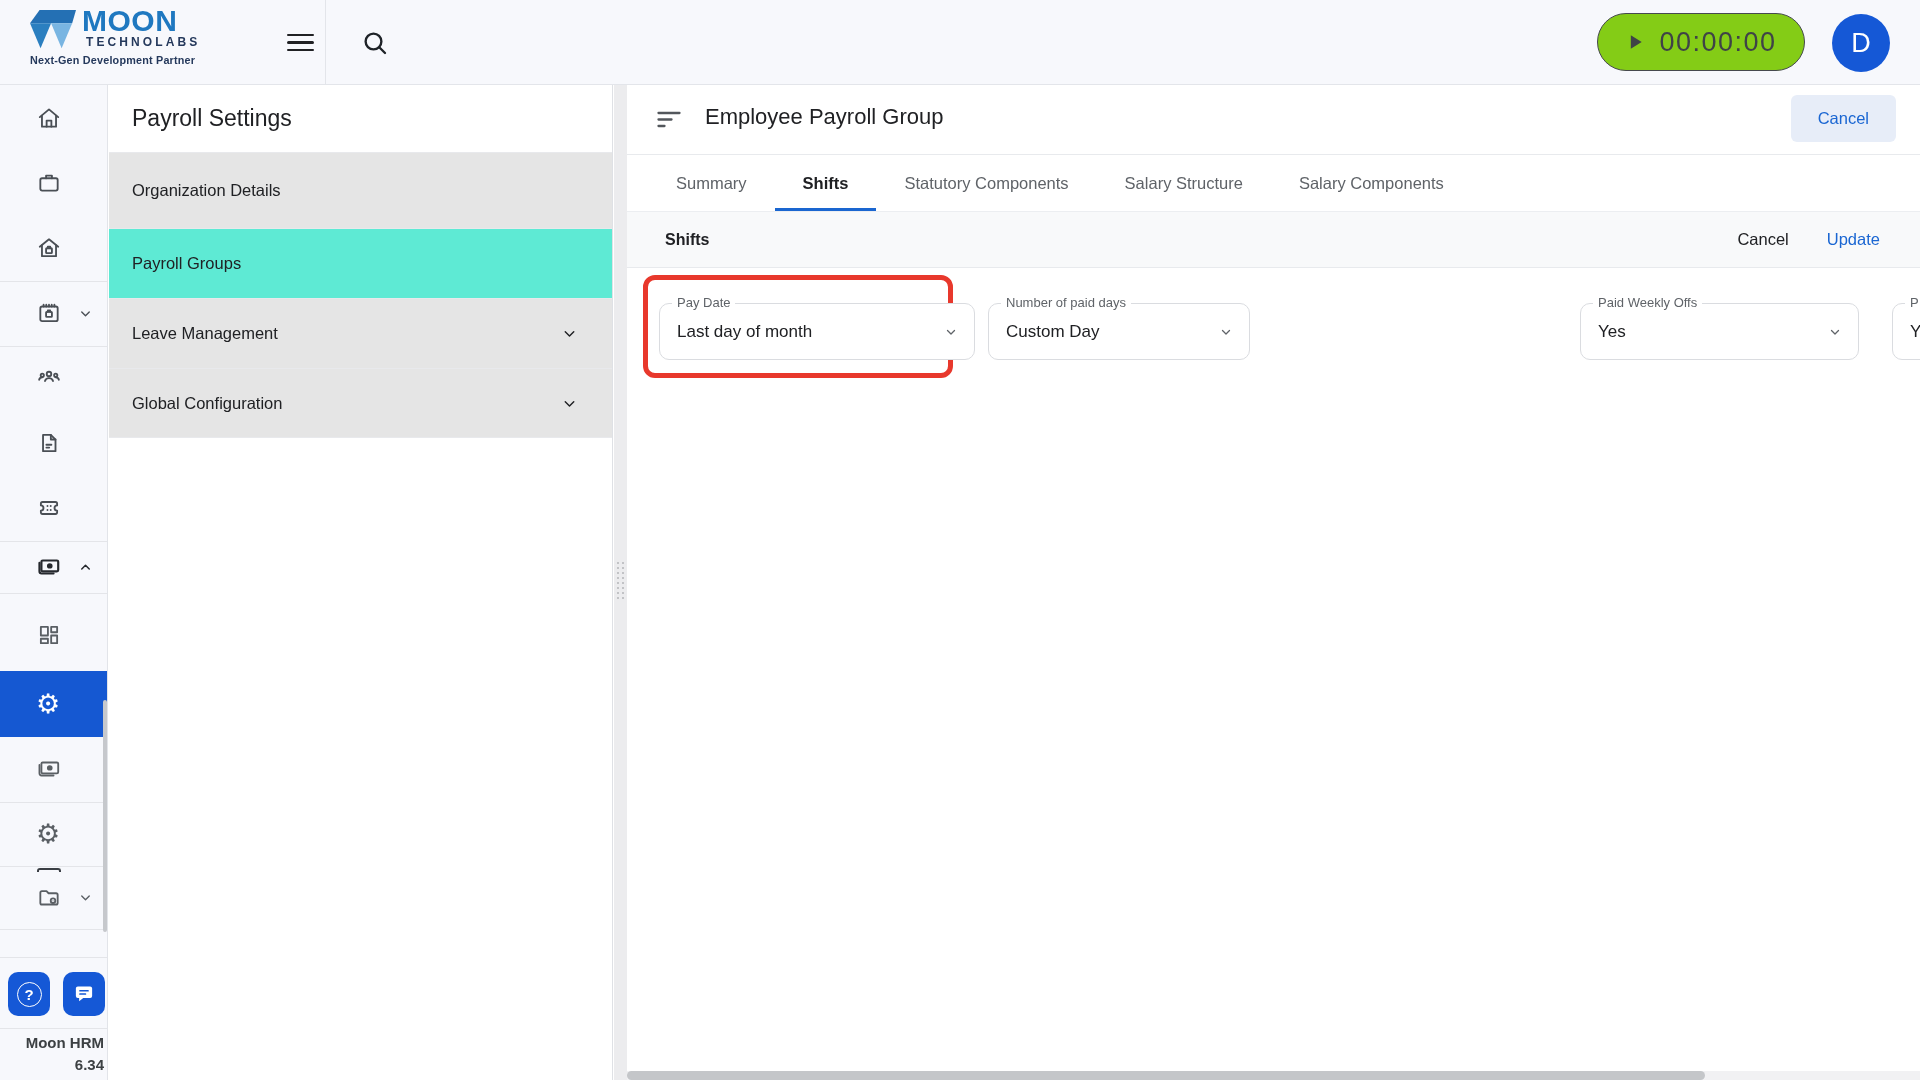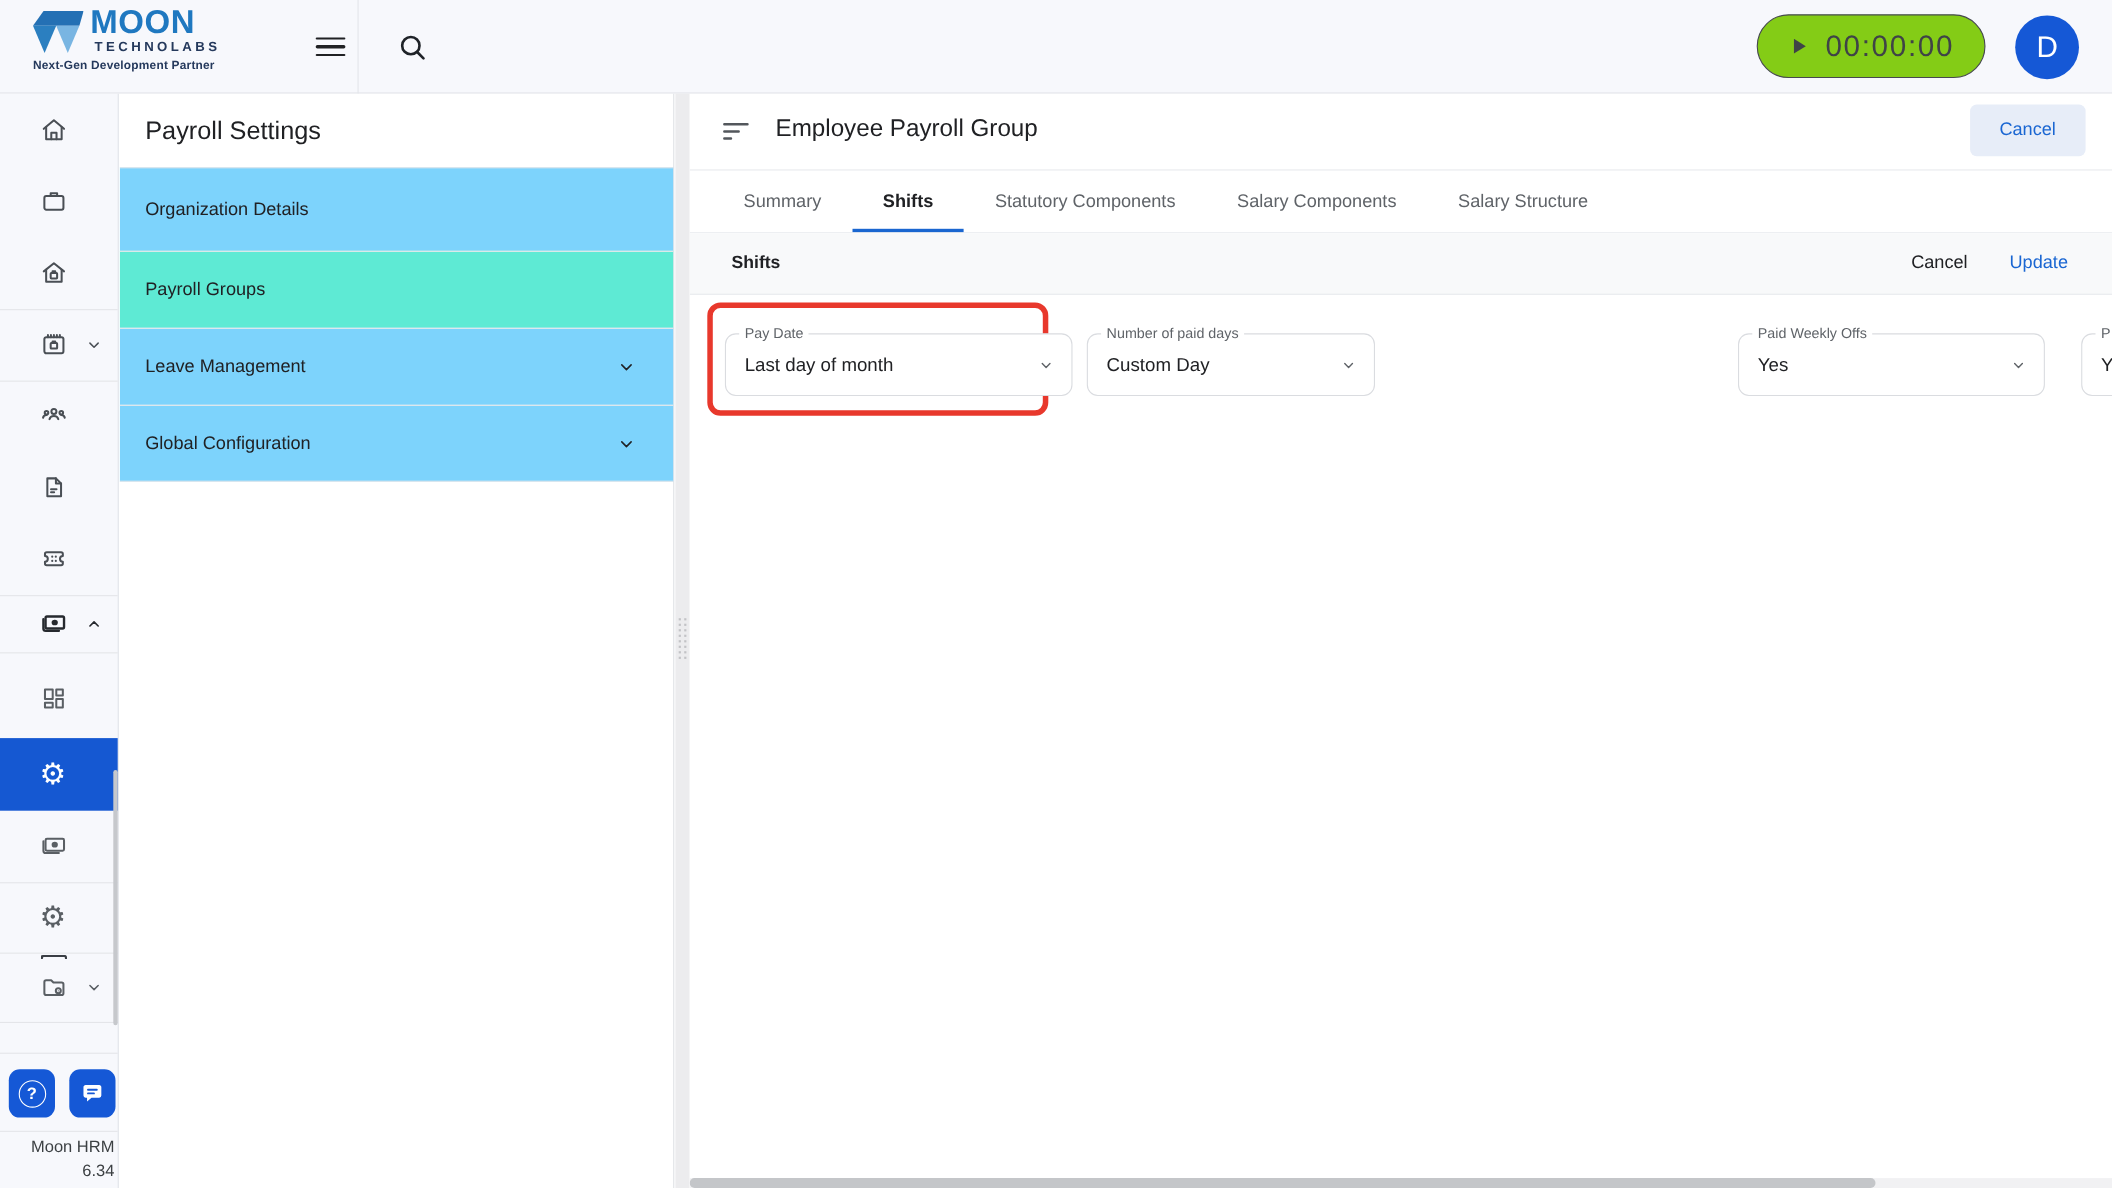--- a/index.html
+++ b/index.html
@@ -43,29 +43,29 @@
   .rail-div { position:absolute; left:0; width:107px; height:1px; background:#e4e5e9; }
   .rail-thumb { position:absolute; right:0; width:4px; border-radius:2px; background:#c6c8cc; }
   .clipped-ic { position:absolute; left:37px; top:783px; width:24px; height:4px;
     border:2px solid #3a3e44; border-bottom:none; border-radius:3px 3px 0 0; }
   .help-row { position:absolute; left:8px; top:887px; display:flex; gap:13px; }
   .help-btn { width:42px; height:44px; border-radius:10px; background:#1558d6; border:none;
     display:flex; align-items:center; justify-content:center; cursor:pointer; }
   .qcircle { width:25px; height:25px; border:1.8px solid #fff; border-radius:50%;
     color:#fff; font-size:15px; font-weight:700; display:flex; align-items:center; justify-content:center; }
   .version { position:absolute; left:0; top:947px; width:104px; text-align:right;
-    font-size:15px; color:#3c4043; line-height:22px; }
+    font-size:15px; color:#3c4043; line-height:22px;font-weight:bold; }
 
   
   .panel { position:absolute; left:109px; top:85px; width:504px; height:995px;
     background:#fff; border-right:1px solid #dfe1e5; }
   .panel-title { padding:20px 0 0 23px; font-size:23px; font-weight:500; color:#202124; height:67px; }
   .p-item { position:relative; height:76px; display:flex; align-items:center;
     padding:0 34px 0 23px; font-size:16.5px; color:#202124; border-top:1px solid #e8e9ec;
-    cursor:pointer; background:#7dd3fc; }
+    cursor:pointer; background:#e5e5e5; }
   .p-item.selected { background:#5eead4; }
   .p-item:last-of-type { border-bottom:1px solid #e8e9ec; }
   .p-item .p-chev { margin-left:auto; }
   .p-item.h70 { height:70px; }
 
   
   .splitter { position:absolute; left:614px; top:85px; width:13px; height:995px;
     background:#ececee; cursor:col-resize; }
   .grip { position:absolute; left:3px; top:477px; width:7px; height:40px;
     display:grid; grid-template-columns:2px 2px; grid-auto-rows:2px; gap:3px; }
@@ -359,22 +359,22 @@
       <path d="M1.5 4h21M1.5 10.5h13M1.5 17h6" stroke="#53575c" stroke-width="2.3" stroke-linecap="round"></path>
     </svg>
     <div class="main-title">Employee Payroll Group</div>
     <button class="cancel-chip">Cancel</button>
   </div>
 
   <div class="tabs">
     <div class="tab">Summary</div>
     <div class="tab active">Shifts</div>
     <div class="tab">Statutory Components</div>
+    <div class="tab">Salary Structure</div>
     <div class="tab">Salary Components</div>
-    <div class="tab">Salary Structure</div>
   </div>
 
   <div class="section-bar">
     <span class="section-title">Shifts</span>
     <div class="section-actions">
       <span class="link-cancel">Cancel</span>
       <span class="link-update">Update</span>
     </div>
   </div>
 

